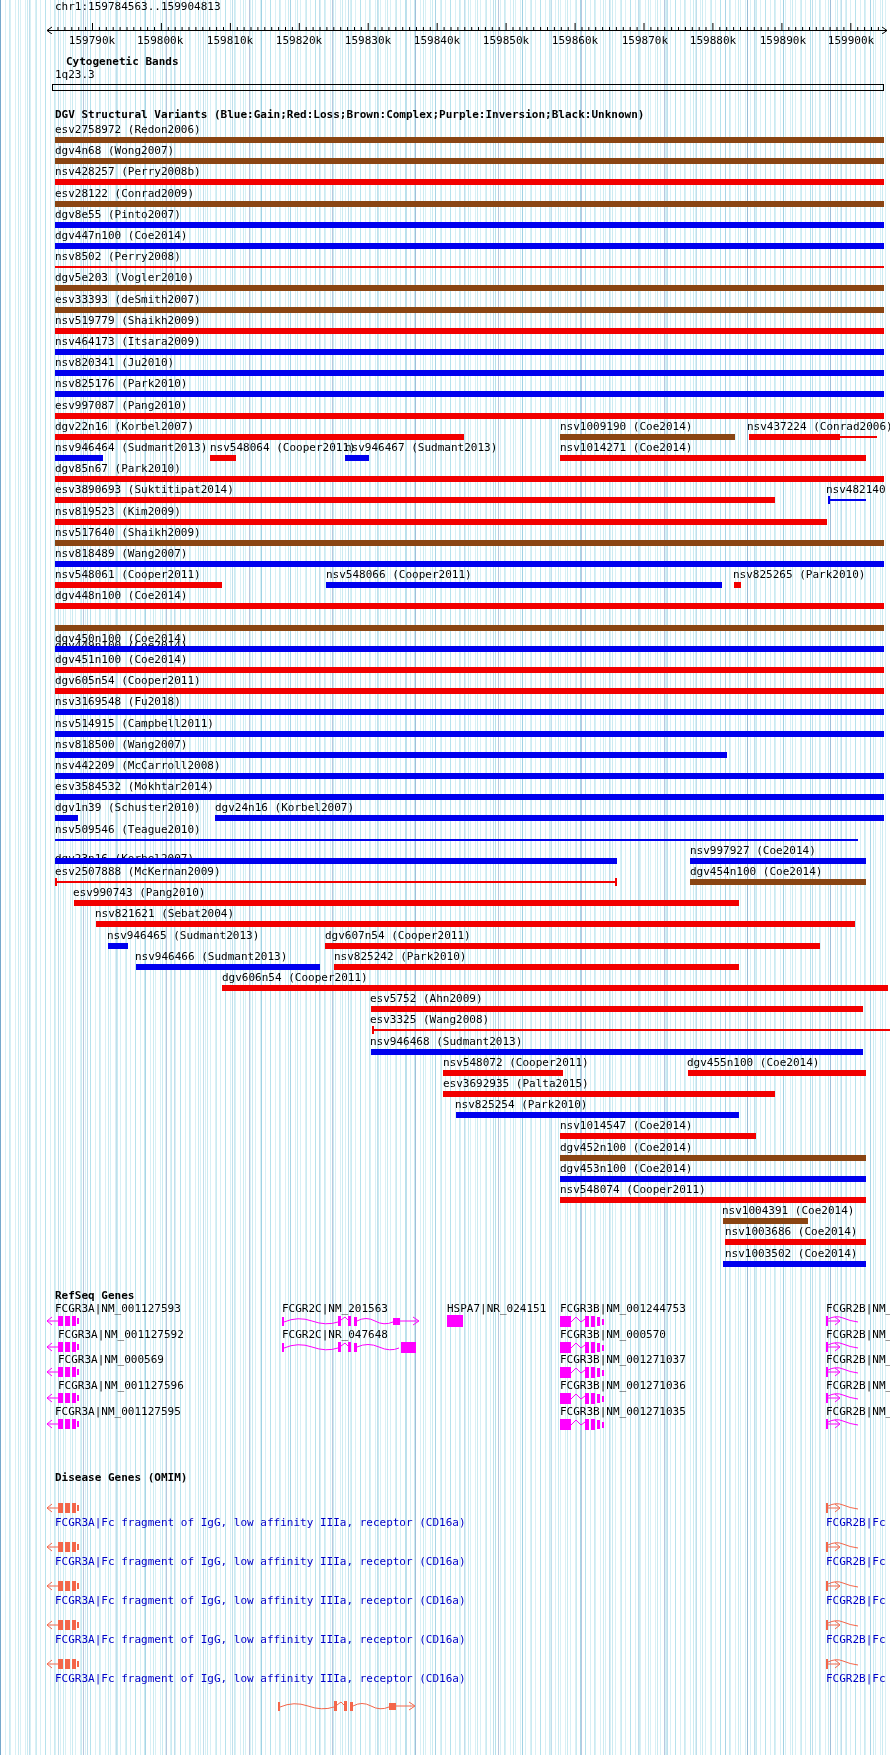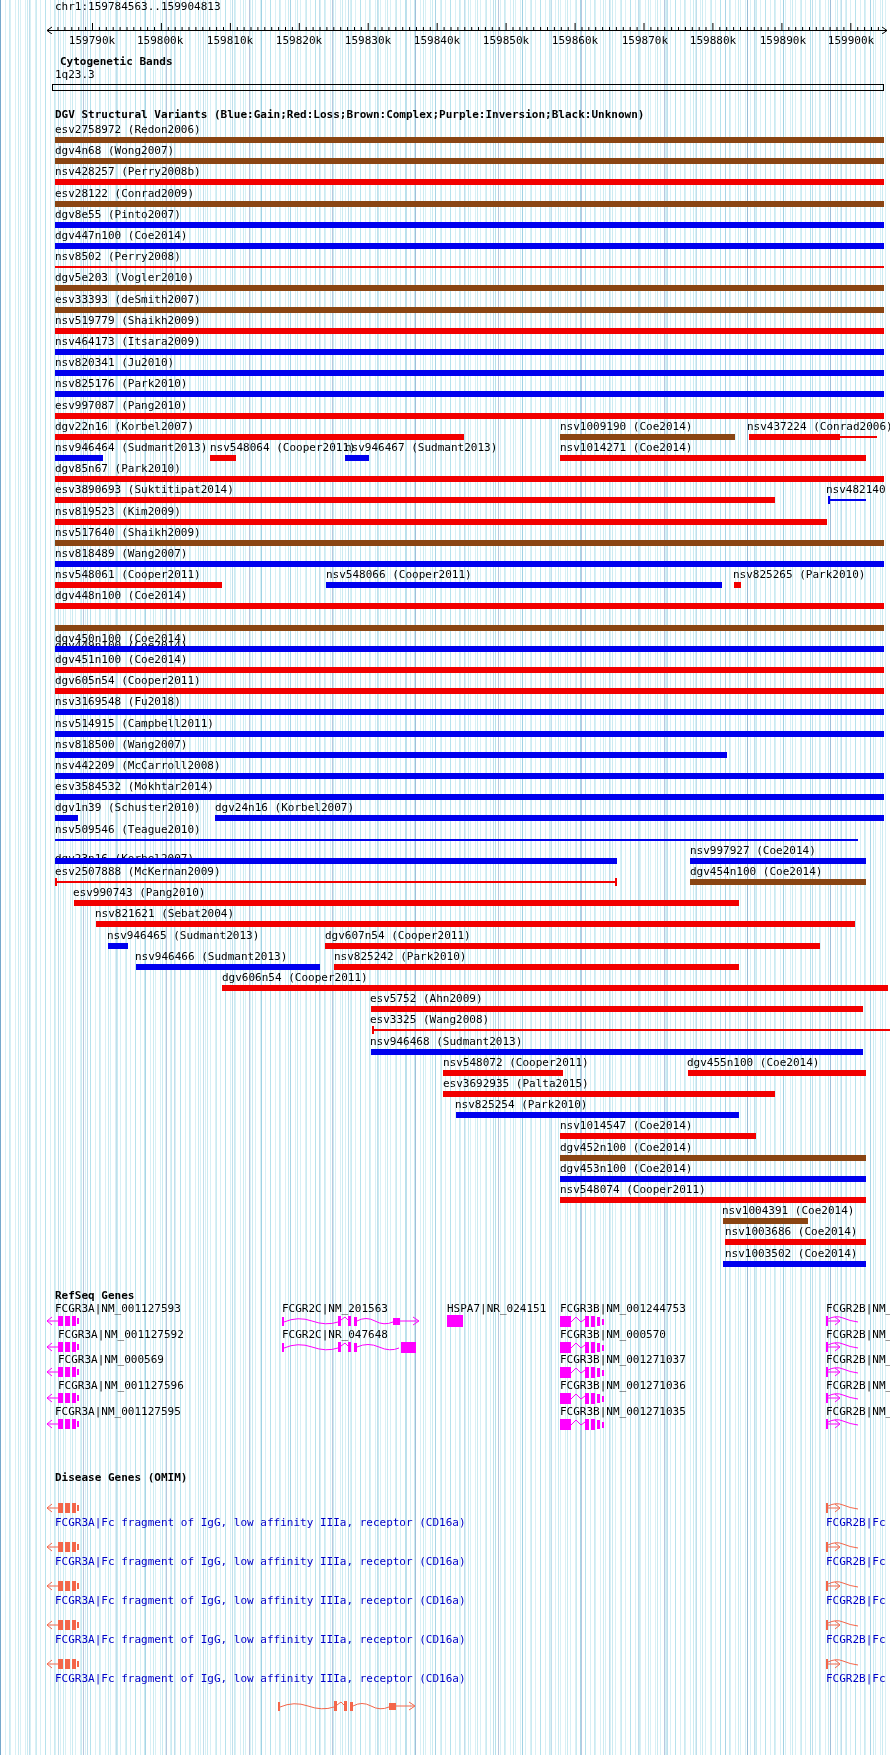--- a/index.html
+++ b/index.html
@@ -15,21 +15,21 @@
   }
   .lbl{position:absolute;height:12px;line-height:12px;white-space:pre;}
   .hdr{font-weight:bold;}
   .abs{position:absolute;}
 </style>
 </head>
 <body>
 
 <div class="page" id="page">
   <div class="lbl" style="left:55px;top:1px;text-align:center;">chr1:159784563..159904813</div>
-  <div class="lbl hdr" style="left:60px;top:56px;">Cytogenetic Bands</div>
+  <div class="lbl hdr" style="left:66px;top:56px;">Cytogenetic Bands</div>
   <div class="lbl" style="left:55px;top:69px;">1q23.3</div>
   <div class="abs" style="left:52px;top:84px;width:832px;height:7px;border:1px solid #000;box-sizing:border-box;"></div>
   <div class="lbl hdr" style="left:55px;top:109px;">DGV Structural Variants (Blue:Gain;Red:Loss;Brown:Complex;Purple:Inversion;Black:Unknown)</div>
   <div class="lbl hdr" style="left:55px;top:1290px;">RefSeq Genes</div>
   <div class="lbl hdr" style="left:55px;top:1472px;">Disease Genes (OMIM)</div>
 <div class=" abs" style="left: 0px; top: 0px; width: 890px; height: 34px;"><svg width="890" height="34">
         <line x1="47" y1="30.5" x2="887" y2="30.5" stroke="#000"></line>
         <path d="M52 27 L47 30.5 L52 34" fill="none" stroke="#000"></path>
         <path d="M882 27 L887 30.5 L882 34" fill="none" stroke="#000"></path>
         <line x1="58.0" y1="27" x2="58.0" y2="30" stroke="#000"></line>

